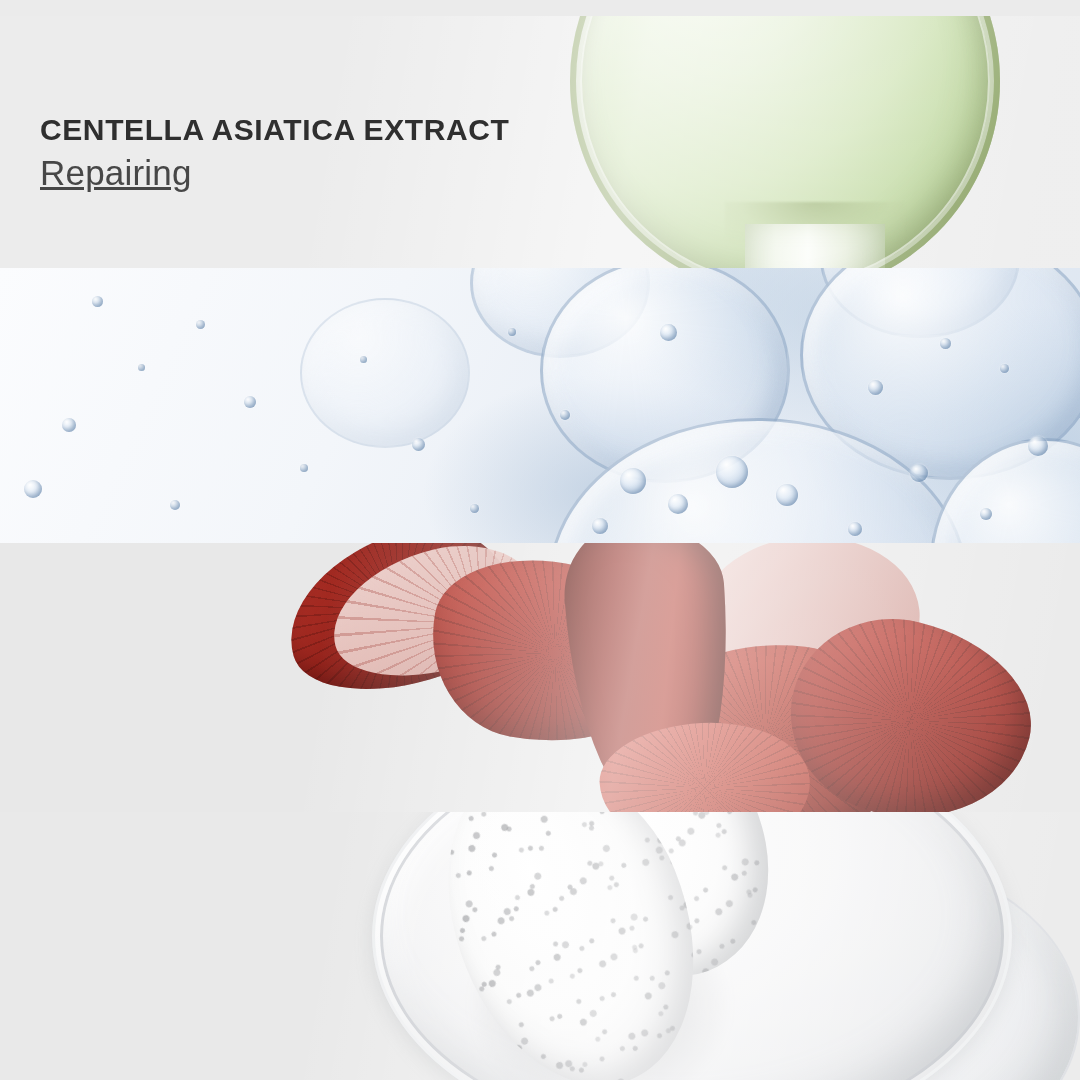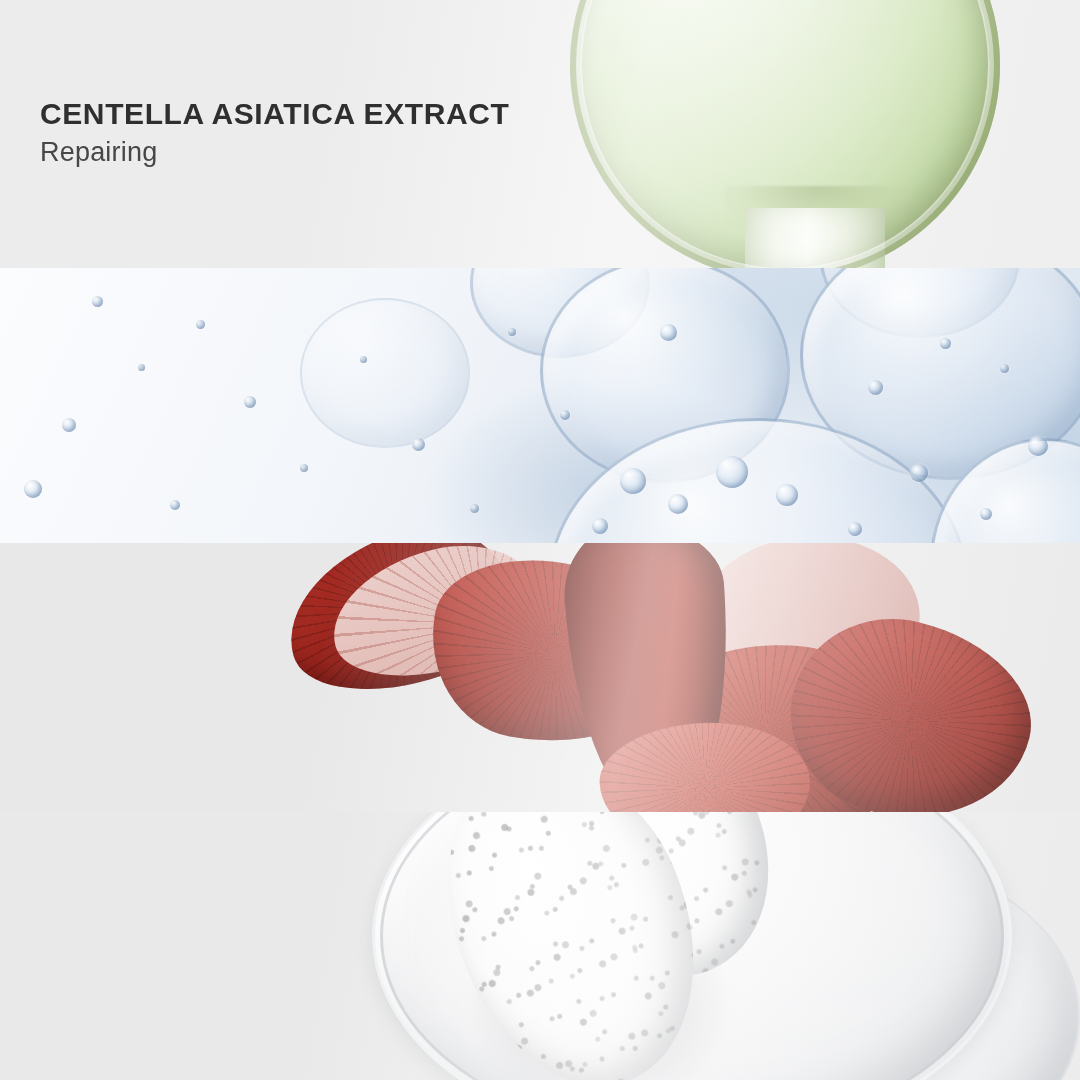--- a/index.html
+++ b/index.html
@@ -2,39 +2,39 @@
 <html><head>
 <meta charset="utf-8">
 <style>
   * { margin:0; padding:0; box-sizing:border-box; }
   html,body { width:1080px; height:1080px; overflow:hidden; background:#ebebeb; }
   body { font-family:"Liberation Sans", sans-serif; }
 
   .poster { position:relative; width:1080px; height:1080px; overflow:hidden; }
 
   .band { position:absolute; left:0; width:1080px; overflow:hidden; }
-  .band-1 { top:0;   height:268px; background:#ececec; }
+  .band-1 { top:16px;   height:268px; background:#ececec; }
   .band-2 { top:268px; height:275px; background:#f4f6f8; }
   .band-3 { top:543px; height:269px; background:#e8e8e8; }
   .band-4 { top:812px; height:268px; background:#e9e9e9; }
 
   .band-1::after, .band-3::after, .band-4::after{
     content:""; position:absolute; inset:0; pointer-events:none;
     background:linear-gradient(100deg, rgba(255,255,255,0) 30%, rgba(255,255,255,.55) 58%, rgba(255,255,255,.15) 95%);
   }
 
   
   .txt { position:absolute; z-index:40; }
   .title {
     font-size:30px; font-weight:bold; letter-spacing:.6px;
     color:#2f2f2f; white-space:nowrap; line-height:1.05;
   }
   .sub {
-    font-size:27px; font-weight:400; color:#474747;
-    letter-spacing:.2px; line-height:1.15; margin-top:7px;
+    font-size:35px; font-weight:400; color:#474747;
+    letter-spacing:.2px; line-height:1.15; margin-top:7px;text-decoration:underline;
   }
   .t1 { left:40px; top:98px; }
 
   
   .green-wrap { position:absolute; left:540px; top:-150px; width:540px; height:470px; }
   .sphere {
     position:absolute; left:30px; top:0; width:430px; height:430px; border-radius:50%;
     background:
       radial-gradient(circle at 30% 22%, #f2f8ea 0%, #e2eed2 26%, #cfe3b4 50%, #b4d18f 72%, #93b368 88%, #6d8b46 100%);
     box-shadow:inset -14px -18px 38px rgba(78,100,40,.45), inset 12px 14px 30px rgba(255,255,255,.75);

